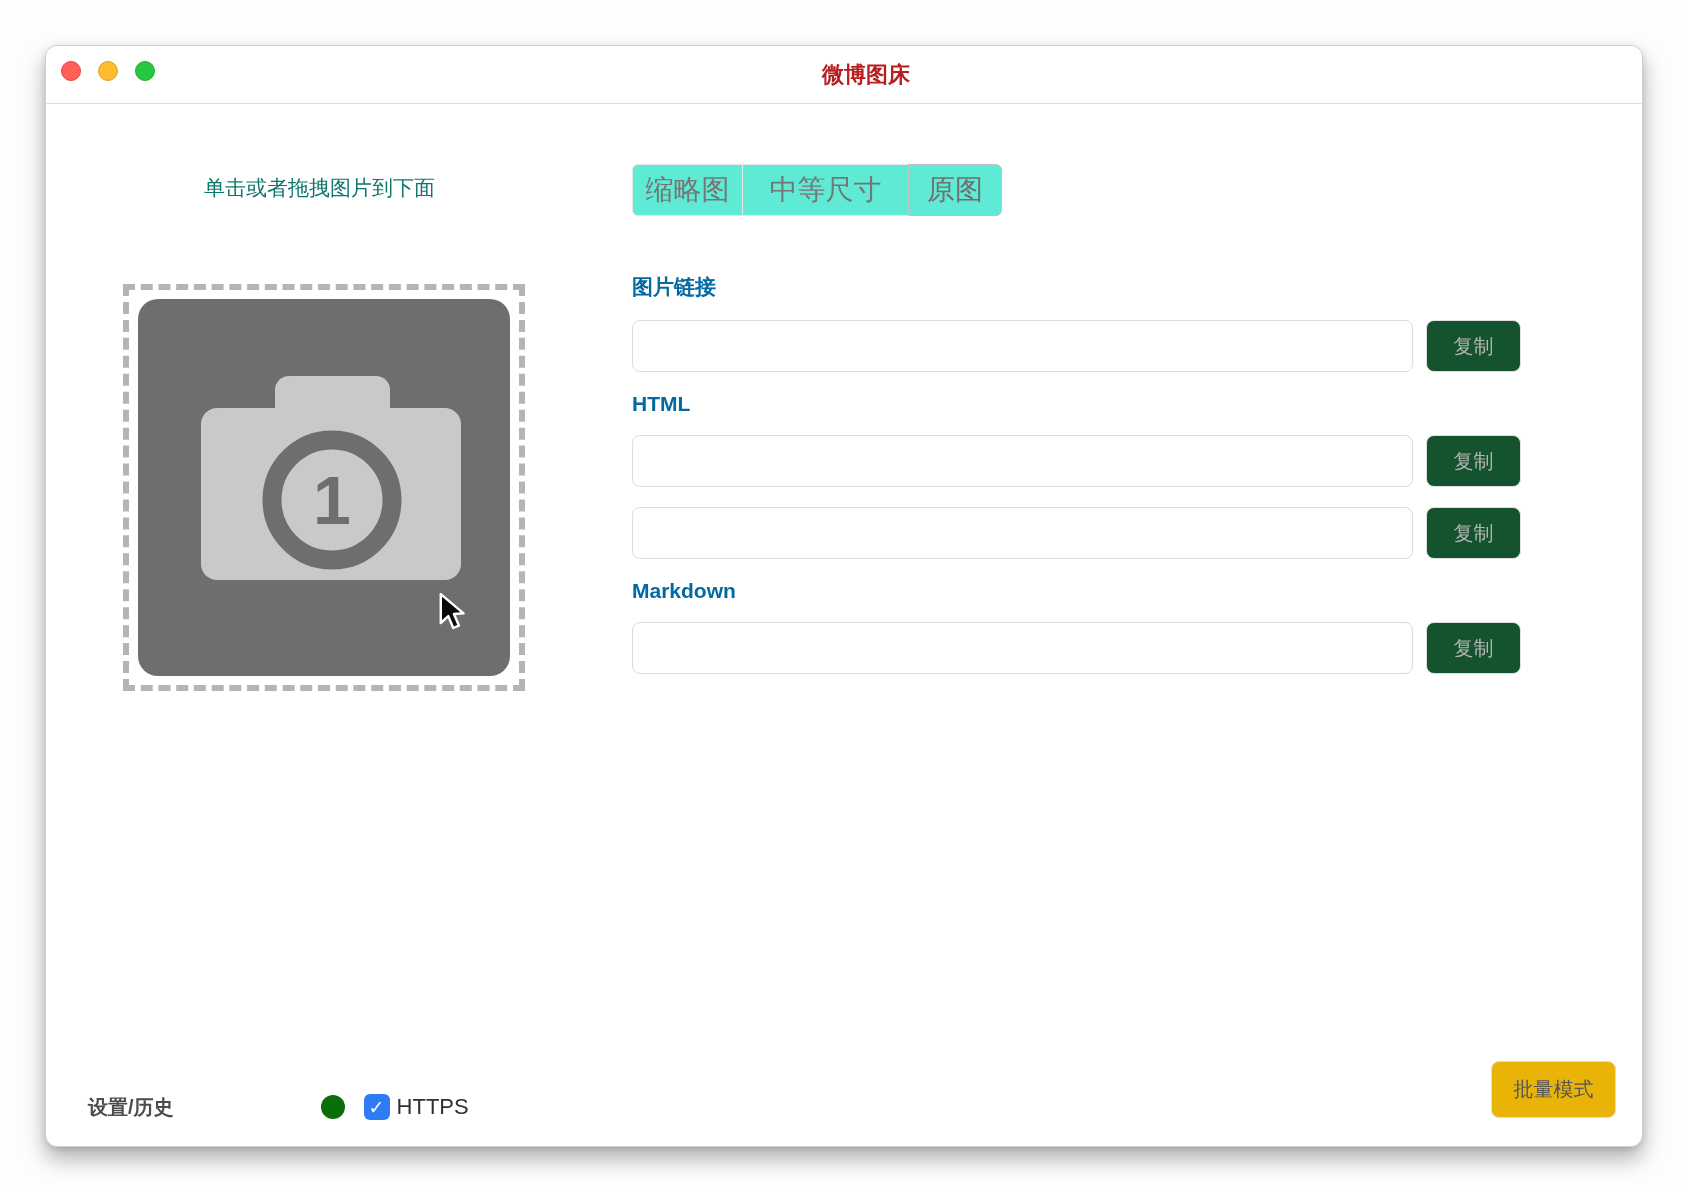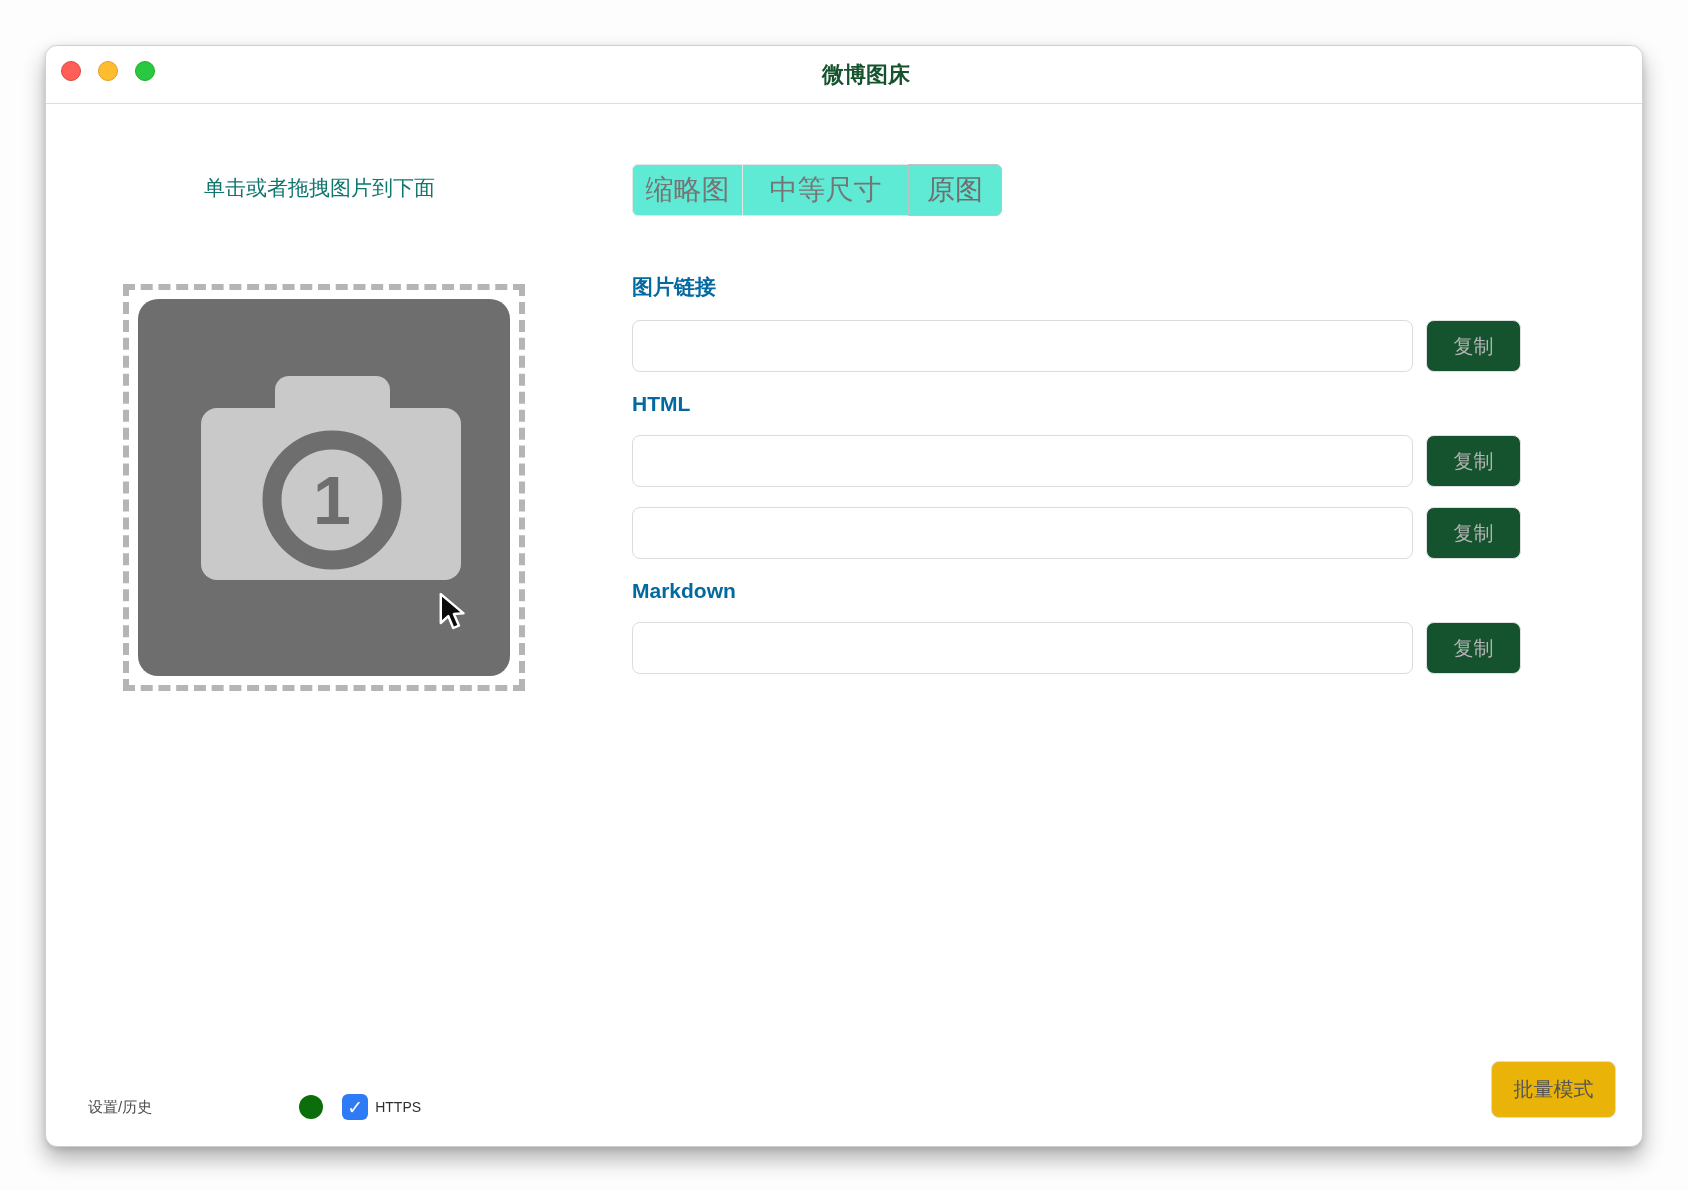--- a/index.html
+++ b/index.html
@@ -15,21 +15,21 @@
   
   .titlebar { position: absolute; left: 0; top: 0; width: 100%; height: 58px;
     border-bottom: 1px solid #dedede; border-radius: 12px 12px 0 0; background: #fff; }
   .lights { position: absolute; left: 15px; top: 15px; display: flex; gap: 17px; }
   .light { width: 20px; height: 20px; border-radius: 50%; display: inline-block; }
   .light.red    { background: #ff5f57; border: 1px solid #e0443e; }
   .light.yellow { background: #febc2e; border: 1px solid #dea123; }
   .light.green  { background: #28c840; border: 1px solid #1dad2b; }
   .title { position: absolute; left: 0; right: 0; top: 0; height: 58px;
     display: flex; align-items: center; justify-content: center;
-    font-size: 22px; font-weight: bold; color: #14532d; padding-left: 44px; }
+    font-size: 22px; font-weight: bold; color: #b91c1c; padding-left: 44px; }
 
   
   .hint { position: absolute; left: 158px; top: 128px; font-size: 21px; color: #0f766e; font-family: Liberation Serif, serif; }
 
   .dropzone { position: absolute; left: 77px; top: 238px; width: 402px; height: 407px;
     border: 6px dashed #b5b5b5; padding: 9px; background: #fff; cursor: pointer; }
   .dz-inner { width: 372px; height: 377px; background: #6e6e6e; border-radius: 20px;
     display: flex; align-items: center; justify-content: center; }
 
   .cursor { position: absolute; left: 392px; top: 547px; width: 30px; height: 40px; pointer-events: none; }
@@ -49,26 +49,26 @@
   .field-label { font-size: 21px; font-weight: bold; color: #0369a1; margin-bottom: 19px; }
   .field-row { display: flex; align-items: center; margin-bottom: 20px; }
   .field-input { width: 781px; height: 52px; border: 1px solid #dcdcdc; border-radius: 8px;
     background: #fff; font-size: 18px; color: #444; padding: 0 14px; outline: none; }
   .copy-btn { width: 95px; height: 52px; margin-left: 13px; border: 1px solid #e0e0e0;
     border-radius: 8px; background: #14532d; font-size: 20px; color: #b3b3b3; cursor: pointer;
     font-family: inherit; text-align: center; }
 
   
   .footer { position: absolute; left: 42px; top: 1032px; height: 58px; display: flex; align-items: center; }
-  .settings-link { font-size: 15px; font-weight: normal; color: #4c4c4c; cursor: pointer; }
+  .settings-link { font-size: 20px; font-weight: bold; color: #4c4c4c; cursor: pointer; }
   .status-dot { width: 24px; height: 24px; border-radius: 50%; background: #0b6e0b; margin-left: 147px; }
   .checkbox { width: 26px; height: 26px; border-radius: 6px; background: #2f7bf6; margin-left: 19px;
     display: flex; align-items: center; justify-content: center; cursor: pointer; }
   .checkbox .check { color: #fff; font-size: 19px; font-weight: bold; line-height: 1; }
-  .https-label { font-size: 14px; color: #2f2f2f; margin-left: 7px; }
+  .https-label { font-size: 22px; color: #2f2f2f; margin-left: 7px; }
 
   .batch-btn { position: absolute; left: 1445px; top: 1015px; width: 125px; height: 57px;
     border: 1px solid #dcdcdc; border-radius: 8px; background: #eab308; font-size: 20px;
     color: #565656; cursor: pointer; font-family: inherit; }
 </style>
 </head>
 <body>
 
 <div class="stage">
   <div class="window">

